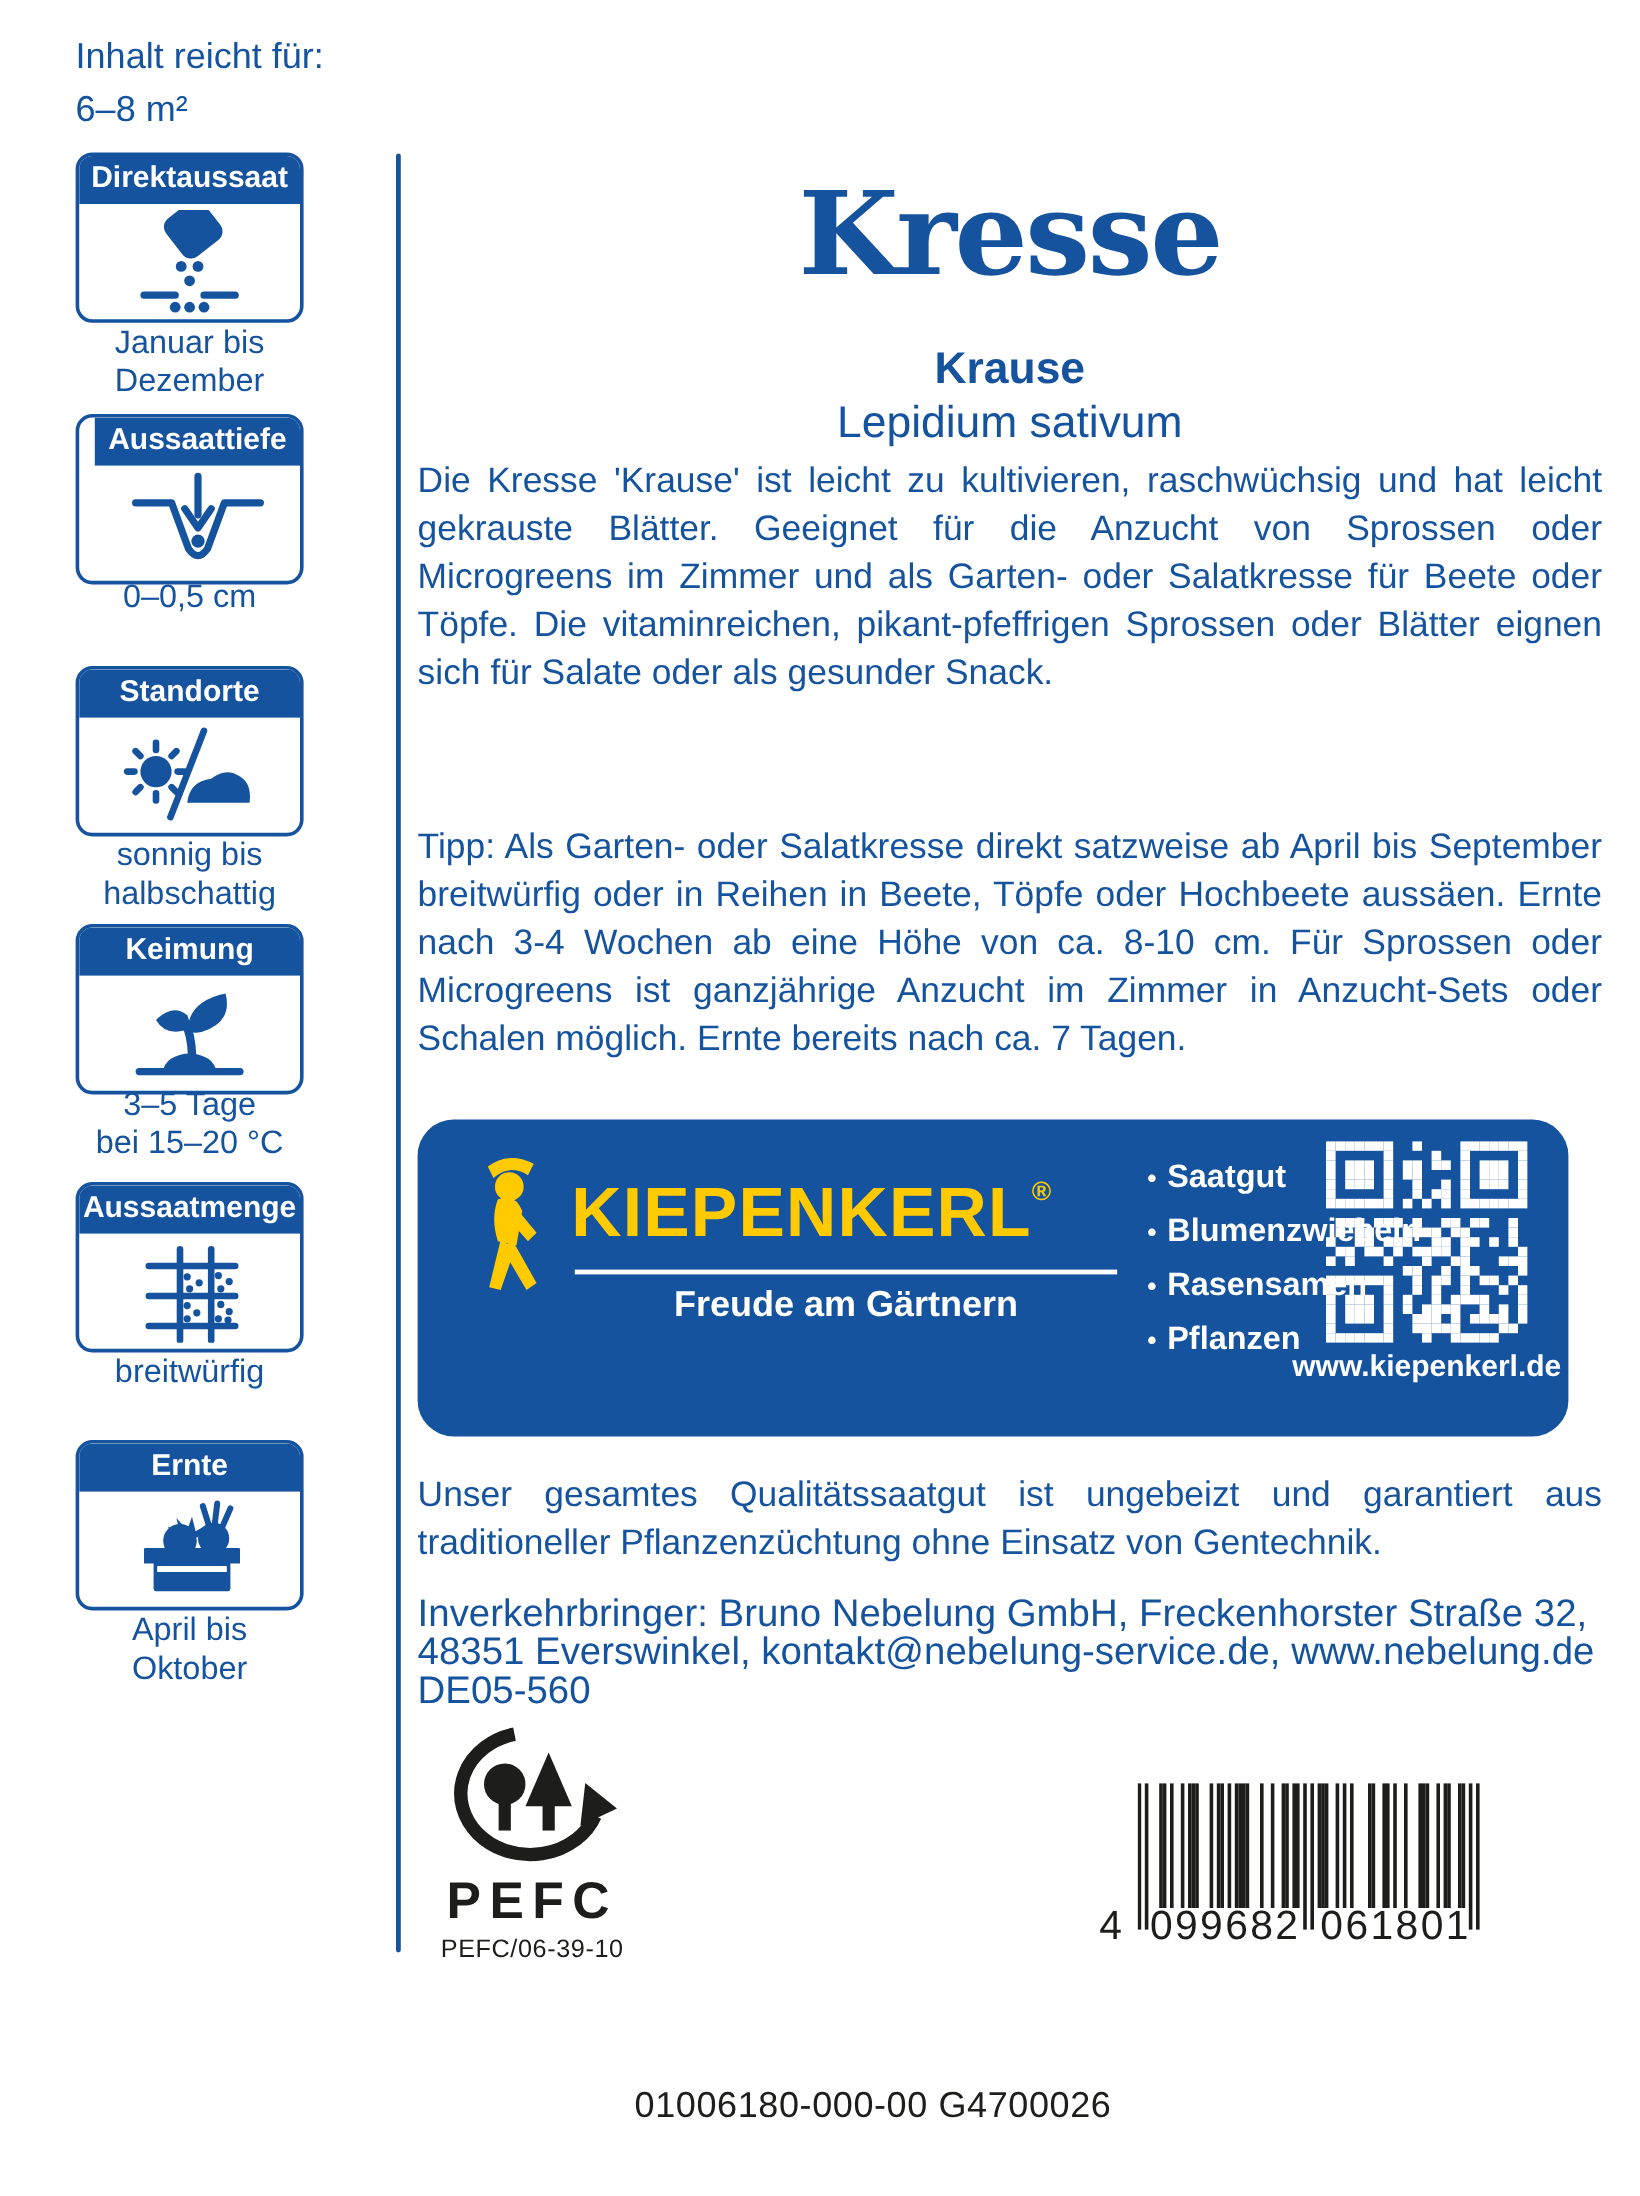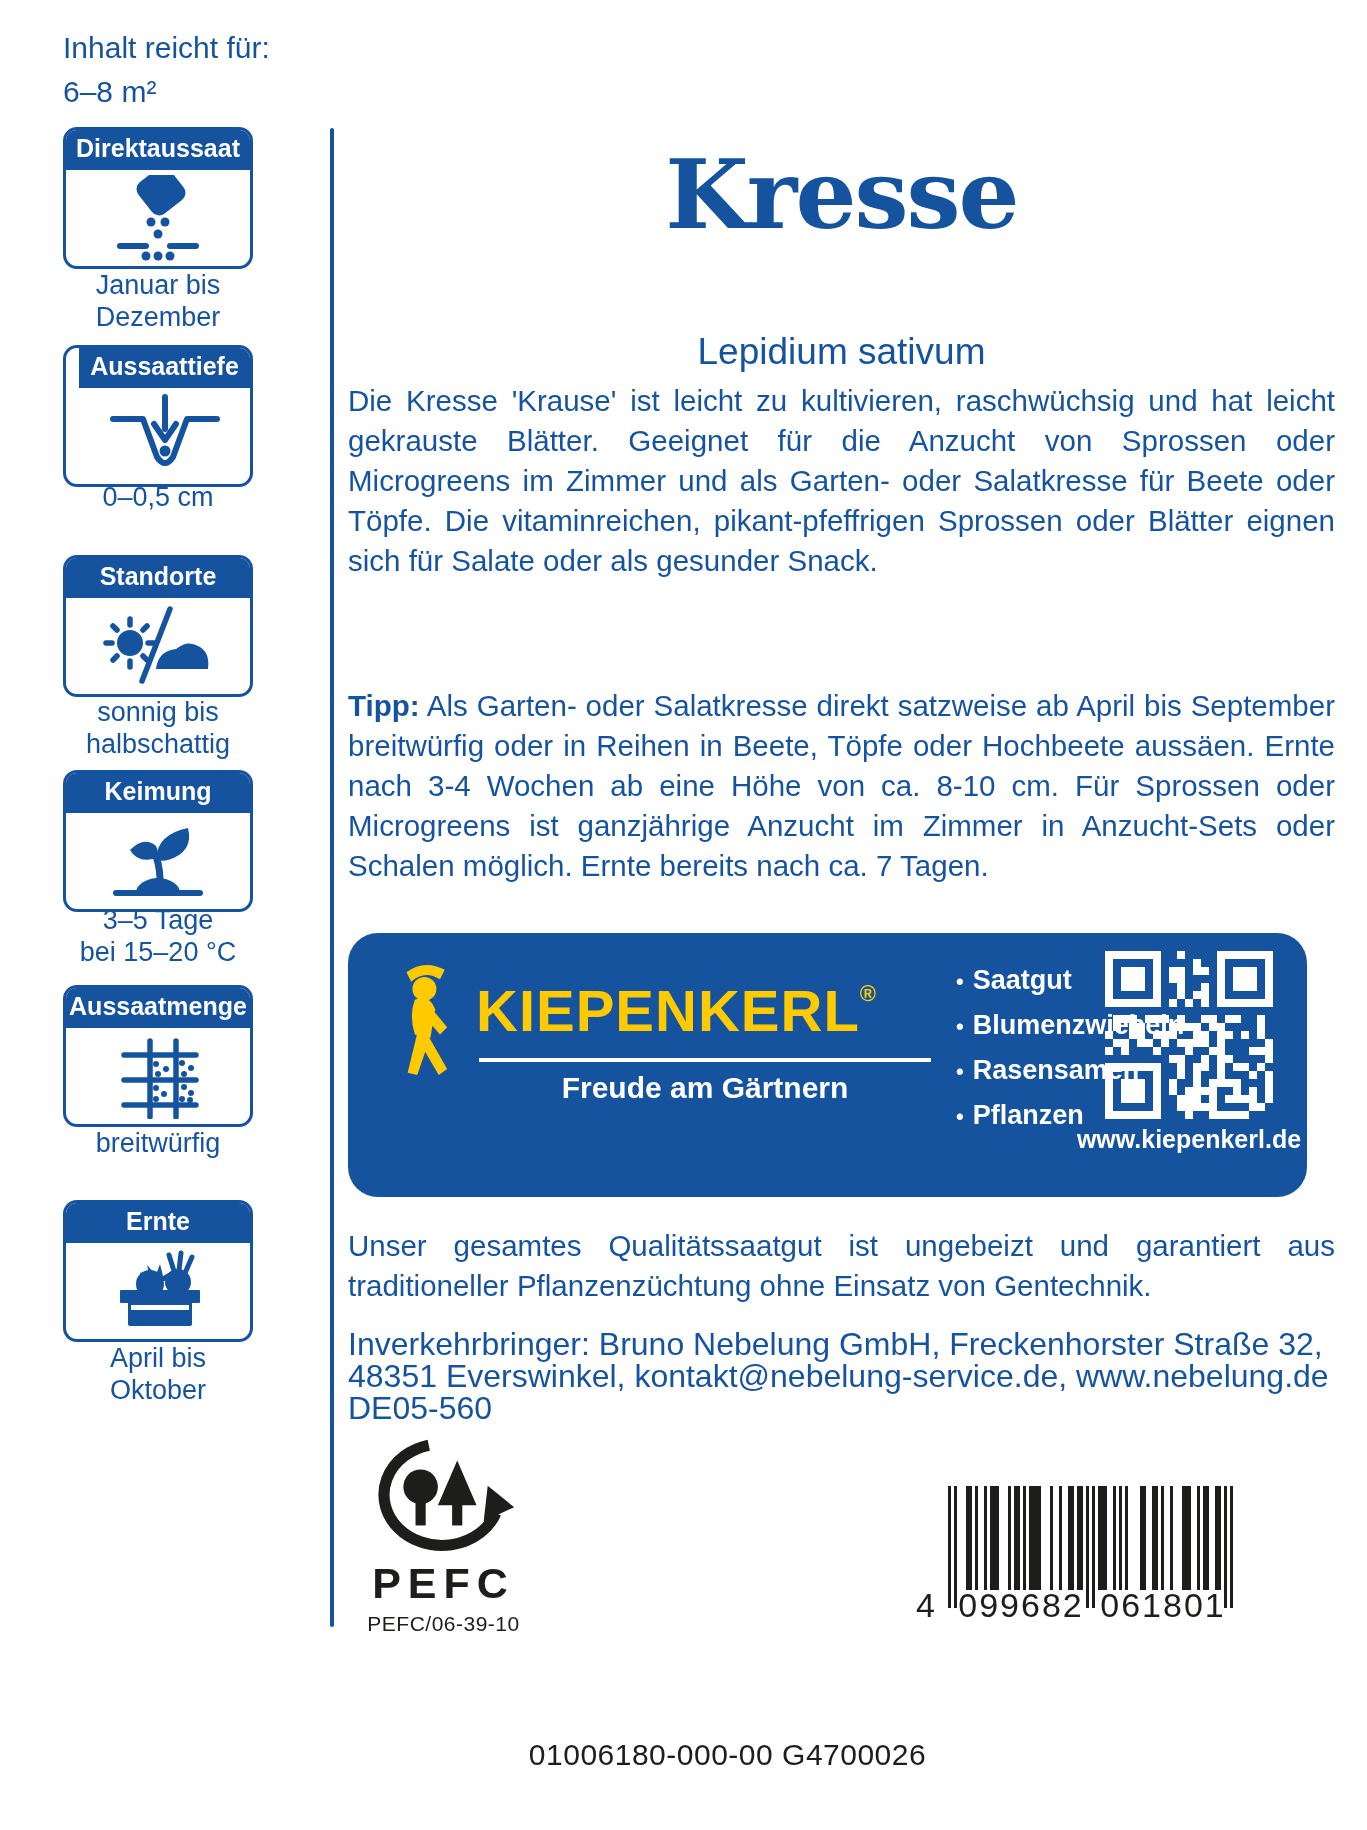--- a/index.html
+++ b/index.html
@@ -24,21 +24,21 @@
 
   
   .main-col{left:348px;width:987px;}
   #title{top:138px;font-size:96px;font-weight:700;text-align:center;
          font-family:"DejaVu Serif",serif;letter-spacing:-2px;}
   #variety{top:286px;font-size:37px;font-weight:700;text-align:center;}
   #botanical{top:331px;font-size:37px;font-weight:400;text-align:center;}
   .para{font-size:29.5px;line-height:40px;text-align:justify;}
   #desc{top:381px;}
   #tip{top:686px;}
-  .bold{font-weight:700;}
+  .bold{font-weight:400;}
 
   
   #banner{left:348px;top:933px;width:959px;height:264px;background:#16539F;border-radius:30px;}
   #brand-man{position:absolute;left:44px;top:26px;}
   #brand-text{position:absolute;left:128px;top:44px;color:#FFCB00;font-weight:700;font-size:58px;
               letter-spacing:1px;white-space:nowrap;}
   #brand-reg{font-size:22px;vertical-align:30px;}
   #brand-rule{position:absolute;left:131px;top:125px;width:452px;height:4px;background:#fff;}
   #brand-slogan{position:absolute;left:131px;top:138px;width:452px;text-align:center;color:#fff;
                 font-weight:700;font-size:30px;}
@@ -202,20 +202,21 @@
           <rect x="30" y="42" width="64" height="36" rx="2"></rect>
         </g>
         <rect x="33" y="57" width="58" height="5" fill="#fff"></rect>
       </svg>
     </div>
   </div>
   <div class="scaption" style="top:1343px;">April bis
 Oktober</div>
 
   <div class="abs main-col" id="title">Kresse</div>
+  <div class="abs main-col" id="variety">Krause</div>
   <div class="abs main-col" id="botanical">Lepidium sativum</div>
 
   <div class="abs main-col para" id="desc">Die Kresse 'Krause' ist leicht zu kultivieren, raschwüchsig und hat leicht gekrauste Blätter. Geeignet für die Anzucht von Sprossen oder Microgreens im Zimmer und als Garten- oder Salatkresse für Beete oder Töpfe. Die vitaminreichen, pikant-pfeffrigen Sprossen oder Blätter eignen sich für Salate oder als gesunder Snack.</div>
 
   <div class="abs main-col para" id="tip"><span class="bold">Tipp:</span><span> Als Garten- oder Salatkresse direkt satzweise ab April bis September breitwürfig oder in Reihen in Beete, Töpfe oder Hochbeete aussäen. Ernte nach 3-4 Wochen ab eine Höhe von ca. 8-10 cm. Für Sprossen oder Microgreens ist ganzjährige Anzucht im Zimmer in Anzucht-Sets oder Schalen möglich. Ernte bereits nach ca. 7 Tagen.</span></div>
 
   <div class="abs" id="banner">
     <div id="brand-man">
       <svg width="72" height="134" viewBox="0 0 60 112">
         <g fill="#FFCB00">

